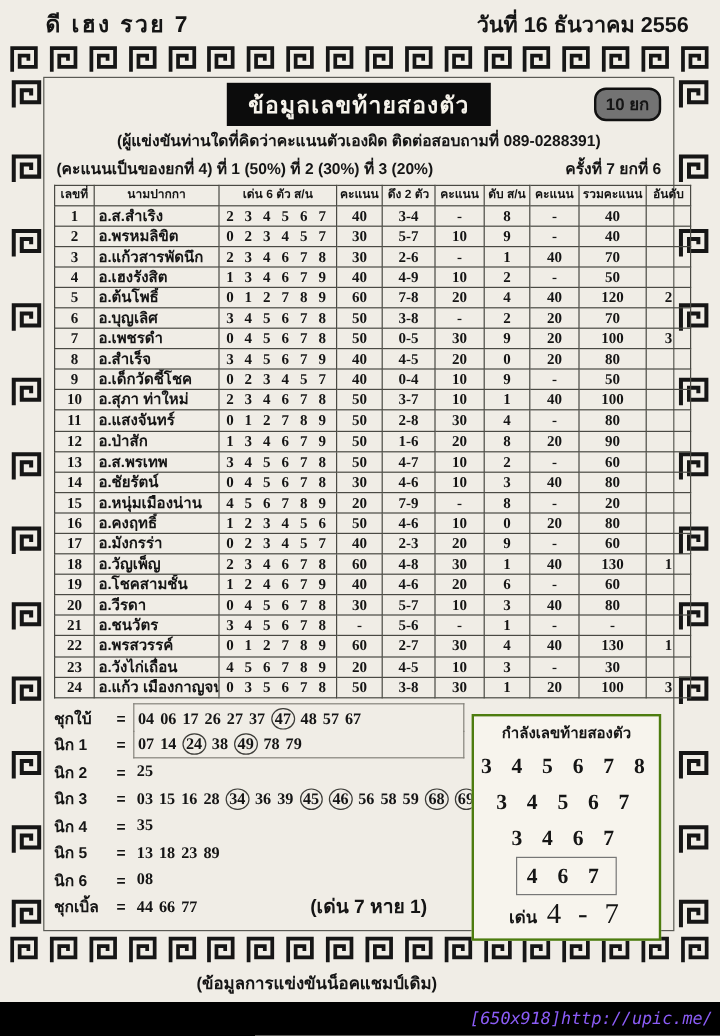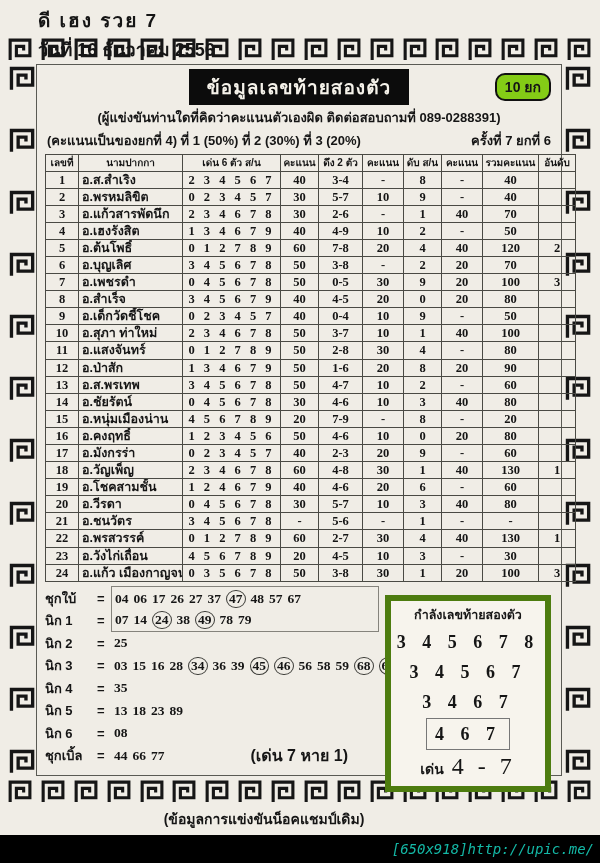--- a/index.html
+++ b/index.html
@@ -2,67 +2,67 @@
 <html><head>
 <meta charset="utf-8">
 <style>
   html,body{margin:0;padding:0;}
   body{
     width:600px;height:863px;position:relative;overflow:hidden;
     background:#f0ede6;color:#151515;
     font-family:"Liberation Sans", sans-serif;
   }
   
-  .topbar{position:absolute;top:5px;left:38px;right:26px;display:flex;justify-content:space-between;align-items:baseline;flex-direction:column;}
+  .topbar{position:absolute;top:5px;left:38px;right:26px;display:flex;justify-content:space-between;align-items:baseline;}
   .brand{font-size:19px;font-weight:bold;letter-spacing:2px;}
   .docdate{font-size:18px;font-weight:bold;}
   
   .frame{position:absolute;left:6px;top:34px;width:586px;height:772px;}
   .gk-strip{position:absolute;display:flex;justify-content:space-between;align-items:center;}
   .gk-top{top:0;left:0;right:0;height:30px;}
   .gk-bottom{bottom:0;left:0;right:0;height:30px;}
   .gk-left{top:30px;bottom:30px;left:0;width:30px;flex-direction:column;}
   .gk-right{top:30px;bottom:30px;right:0;width:30px;flex-direction:column;}
   .gk-top svg,.gk-bottom svg{width:27px;height:27px;flex:0 0 auto;}
   .gk-left svg,.gk-right svg{width:29px;height:29px;flex:0 0 auto;}
   
   .inner{position:absolute;left:30px;top:30px;right:30px;bottom:30px;border:1px solid #5a5a54;padding:2px 8px;background:transparent;}
   .title-row{position:relative;height:36px;display:flex;align-items:center;justify-content:center;margin-top:2px;}
   .title-box{background:#0c0c0c;color:#f5f2ea;font-size:19px;font-weight:bold;padding:3px 18px;letter-spacing:1px;}
-  .badge{position:absolute;right:2px;top:4px;border:2px solid #111;border-radius:10px;padding:1px 8px;font-size:14px;font-weight:bold;background:#84cc16;}
+  .badge{position:absolute;right:2px;top:4px;border:2px solid #111;border-radius:10px;padding:1px 8px;font-size:14px;font-weight:bold;background:#737373;}
   .info-line{font-size:13px;font-weight:bold;text-align:center;margin:2px 0;}
   .info-line2{display:flex;justify-content:space-between;font-size:13px;font-weight:bold;margin:1px 0 3px;padding:0 2px;}
   
   table.score{width:100%;border-collapse:collapse;table-layout:fixed;font-family:"Liberation Serif", serif;}
   table.score th{font-family:"Liberation Sans", sans-serif;font-size:10px;font-weight:bold;border:1px solid #4a4a44;padding:2px 0;line-height:1.15;}
   table.score td{font-size:12.5px;font-weight:bold;border:1px solid #4a4a44;text-align:center;padding:0;line-height:16.1px;white-space:nowrap;overflow:hidden;}
   td.name-cell{text-align:left !important;padding-left:3px !important;font-family:"Liberation Sans", sans-serif;font-size:11.5px;}
   td.den-cell{letter-spacing:3px;margin-left:38px;}
   
   .bottom{display:flex;margin-top:5px;gap:6px;}
   .hints{flex:1;min-width:0;}
   .hint-row{display:flex;align-items:center;height:22.5px;}
   .hint-label{width:52px;font-size:13px;font-weight:bold;flex:0 0 auto;}
   .hint-eq{width:14px;font-size:13px;font-weight:bold;flex:0 0 auto;}
   .hint-nums{flex:1;display:flex;align-items:center;gap:5px;font-family:"Liberation Serif", serif;font-size:13.5px;font-weight:bold;padding:0 3px;height:100%;}
   .hint-nums.boxed-top{border:1px solid #85837c;border-bottom:none;}
   .hint-nums.boxed-bottom{border:1px solid #85837c;border-top:none;}
   .num.circled{border:1.5px solid #3c3c38;border-radius:50%;padding:0 2px;}
   .hint-note{margin-left:auto;margin-right:28px;font-size:16px;font-weight:bold;font-family:"Liberation Sans", sans-serif;}
   
-  .power-box{width:150px;flex:0 0 auto;border:6px solid #4d7c0f;background:#f7f4ed;text-align:center;padding:4px 2px 6px;align-self:flex-start;margin-top:8px;margin-right:2px;}
+  .power-box{width:150px;flex:0 0 auto;border:2px solid #4d7c0f;background:#f7f4ed;text-align:center;padding:4px 2px 6px;align-self:flex-start;margin-top:8px;margin-right:2px;}
   .power-title{font-size:12.5px;font-weight:bold;margin-bottom:2px;}
   .power-row{font-family:"Liberation Serif", serif;font-size:18px;font-weight:bold;letter-spacing:6px;line-height:30px;}
   .power-boxed{display:inline-block;border:1px solid #777;padding:0 8px;margin:1px 0;}
   .power-den{display:flex;justify-content:center;align-items:baseline;gap:8px;margin-top:2px;}
   .power-den-label{font-size:14px;font-weight:bold;}
   .power-den-value{font-family:"Liberation Serif", serif;font-size:24px;font-weight:normal;letter-spacing:4px;}
   
   .caption{position:absolute;top:808px;left:0;width:600px;text-align:center;padding-right:72px;box-sizing:border-box;font-size:14px;font-weight:bold;}
-  .footerbar{position:absolute;left:0;bottom:0;width:600px;height:28px;background:#000;color:#14b8a6;display:flex;align-items:center;justify-content:flex-end;padding-right:6px;box-sizing:border-box;font-family:"DejaVu Sans Mono", monospace;font-style:italic;font-size:14px;}
+  .footerbar{position:absolute;left:0;bottom:0;width:600px;height:28px;background:#000;color:#8b5cf6;display:flex;align-items:center;justify-content:flex-end;padding-right:6px;box-sizing:border-box;font-family:"DejaVu Sans Mono", monospace;font-style:italic;font-size:14px;}
 </style>
 </head>
 <body>
 
 <div class="topbar">
   <span class="brand">ดี เฮง รวย 7</span>
   <span class="docdate">วันที่ 16 ธันวาคม 2556</span>
 </div>
 
 <div class="frame">

